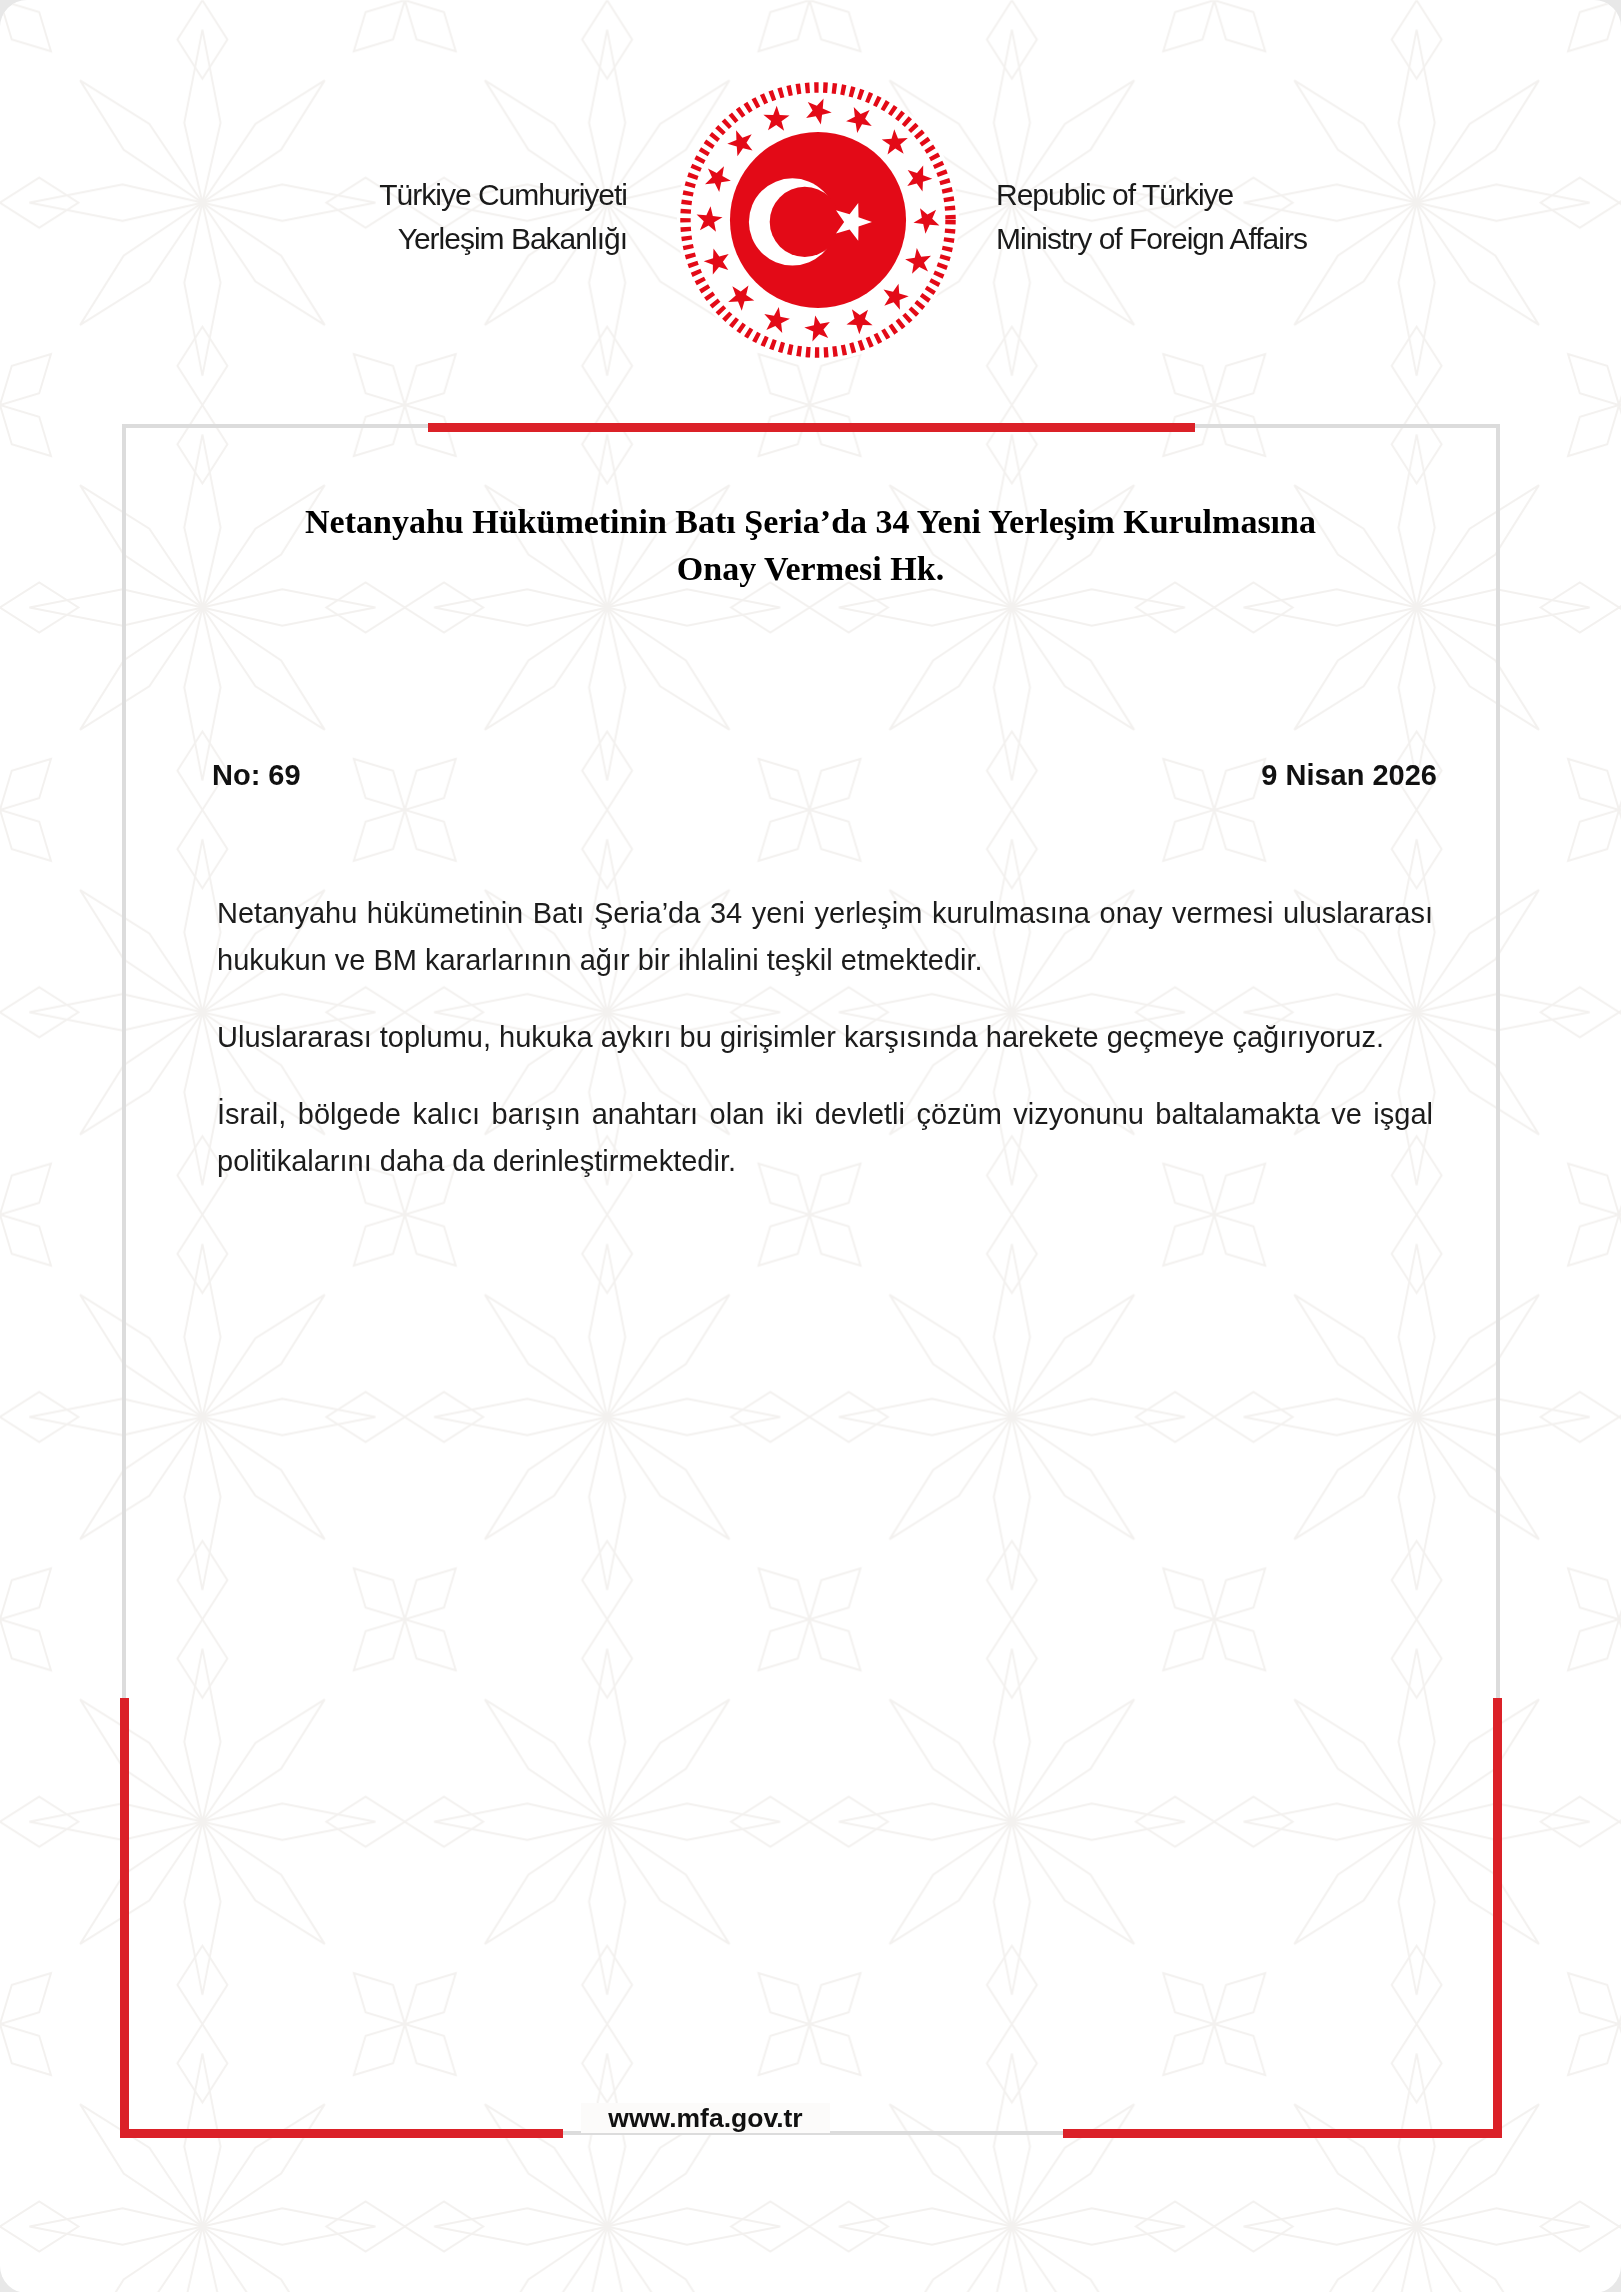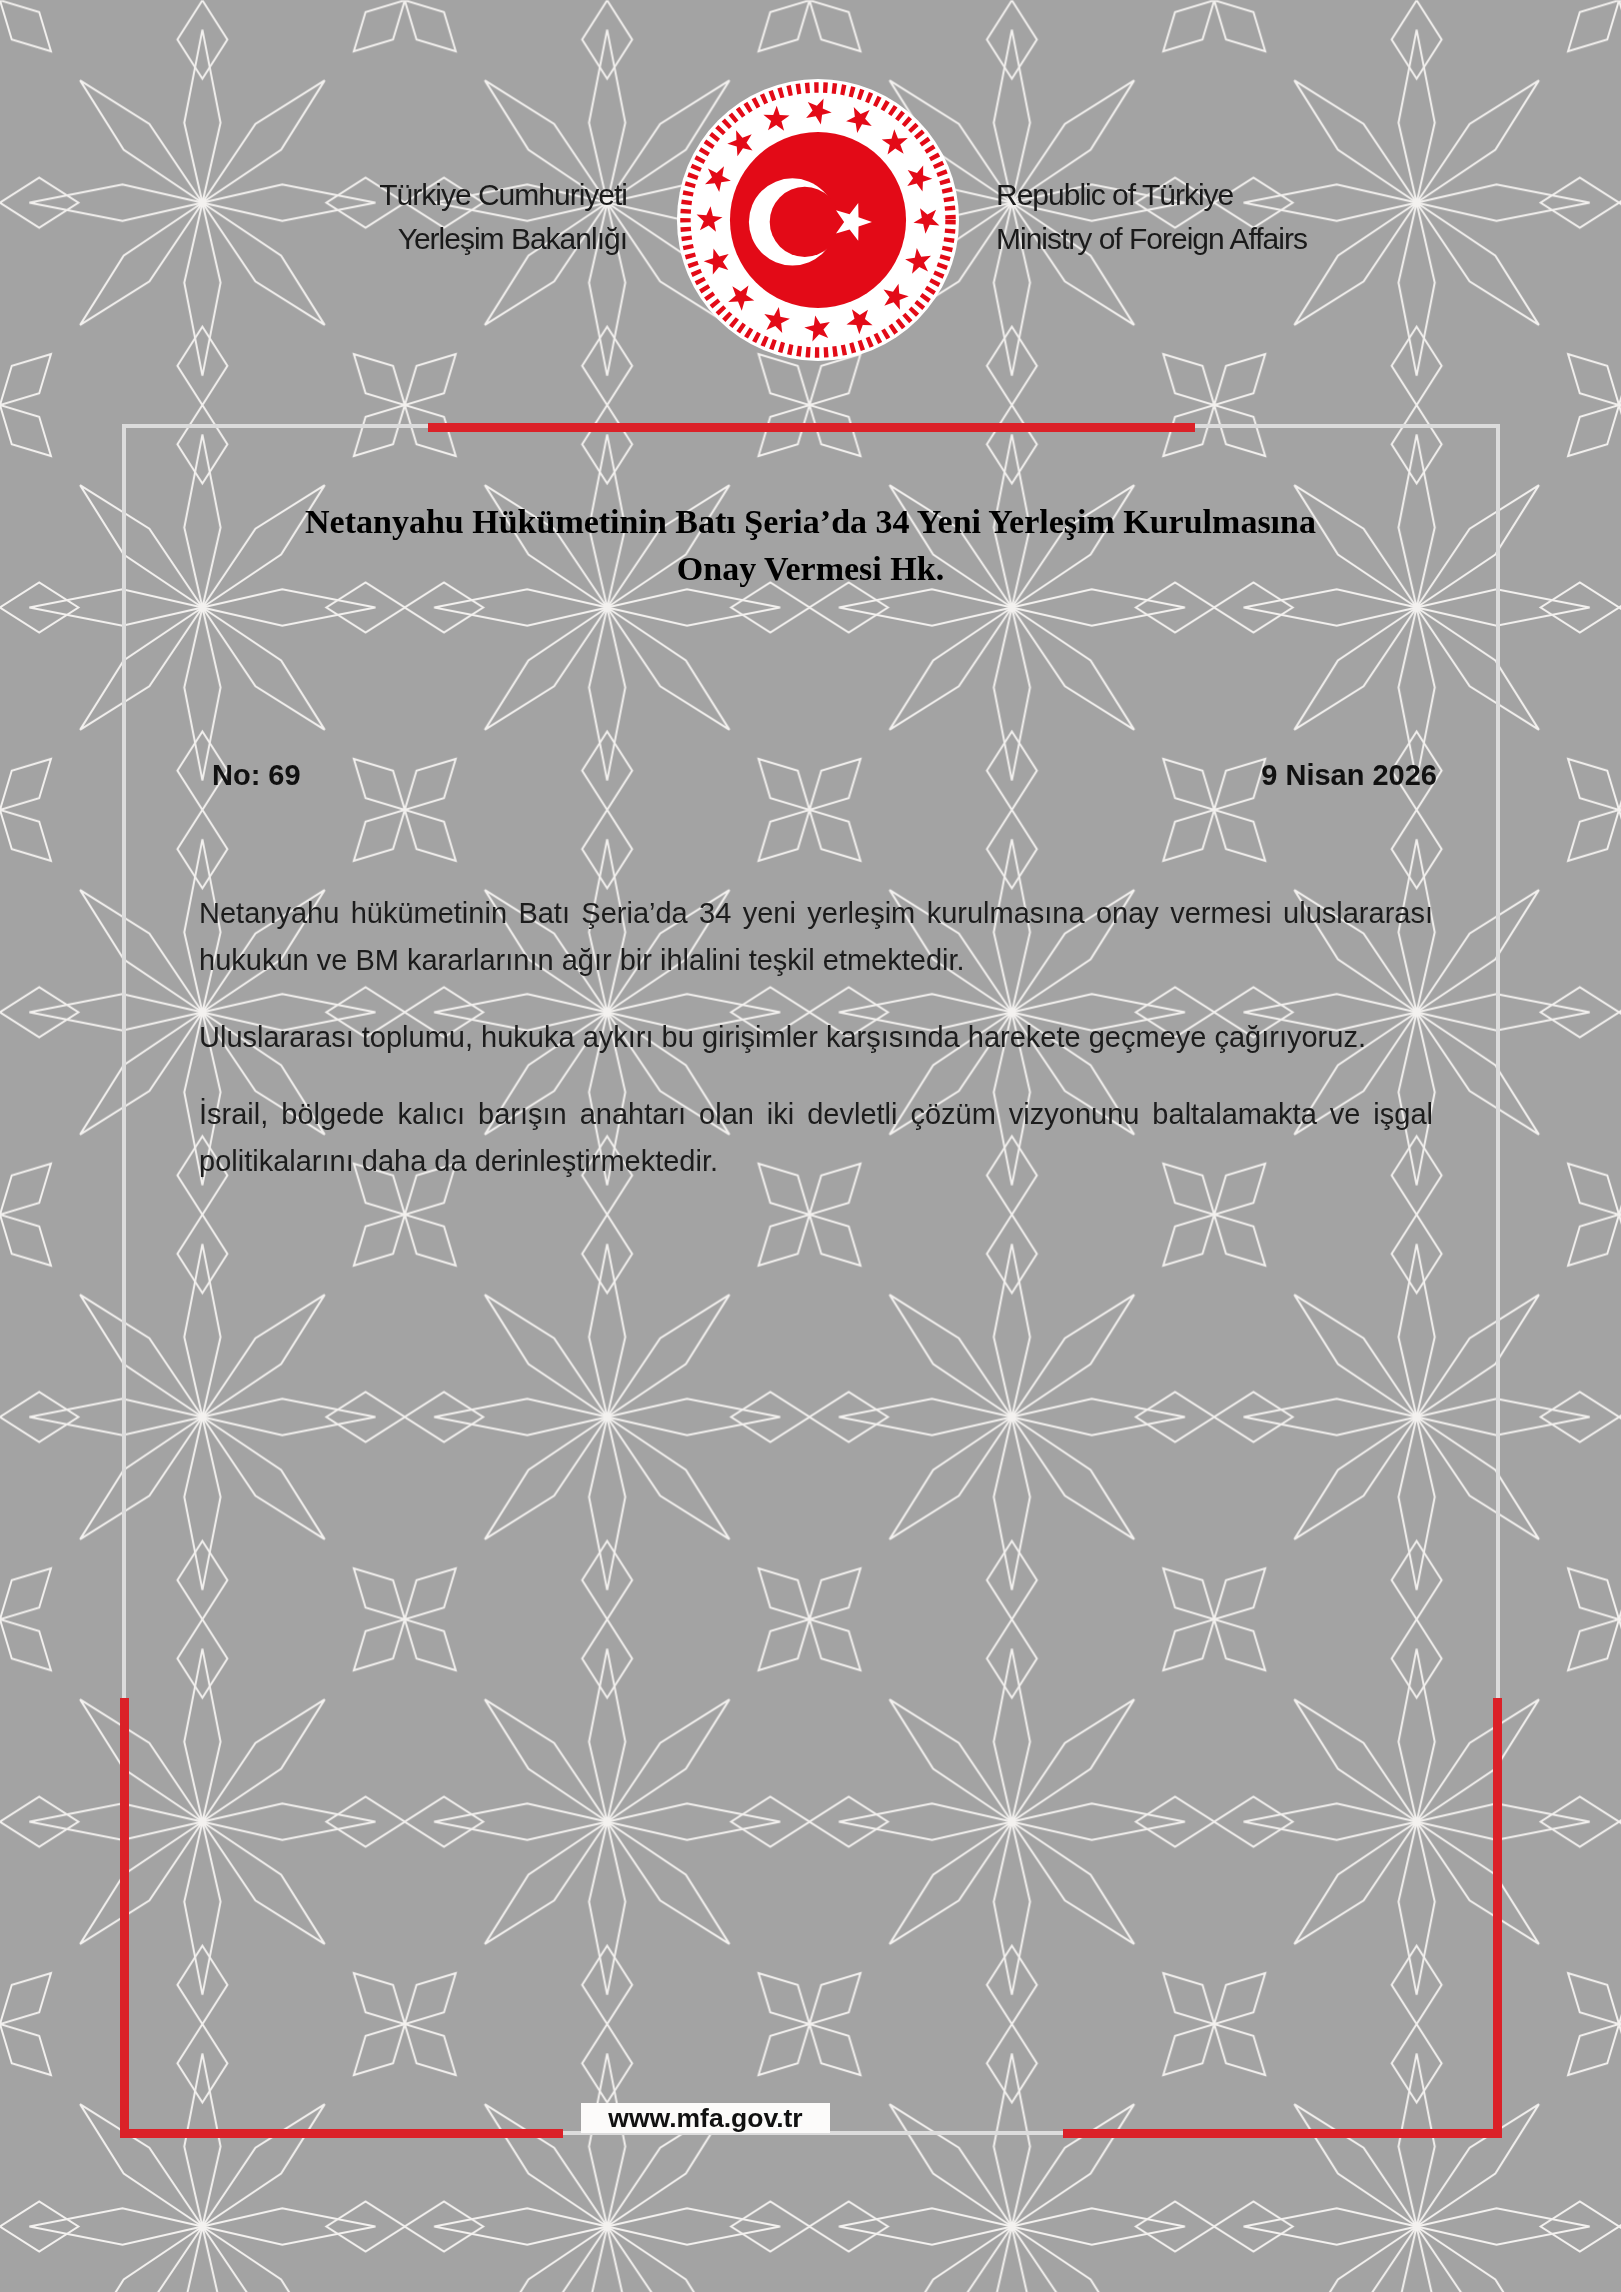--- a/index.html
+++ b/index.html
@@ -1,22 +1,23 @@
 <!DOCTYPE html>
 <html><head>
 <meta charset="utf-8">
 <style>
   html,body{margin:0;padding:0;background:#e8e8e8;}
   .page{
     position:relative;
     width:1621px;height:2293px;
-    background:#a3a3a3;
+    background:#ffffff;
     overflow:hidden;
     font-family:"Liberation Sans", sans-serif;
     color:#1c1c1c;
+    border-radius:27px;
   }
   .bg-pattern{position:absolute;left:0;top:0;width:1621px;height:2293px;z-index:0;}
 
   
   .org{
     position:absolute;top:173px;z-index:3;
     font-size:30px;line-height:44px;letter-spacing:-1px;
     color:#1a1a1a;font-weight:500;
   }
   .org-tr{right:994px;text-align:right;}
@@ -45,21 +46,21 @@
   .meta-row{
     position:absolute;left:212px;top:741px;width:1225px;z-index:3;
     display:flex;justify-content:space-between;
     font-weight:bold;font-size:29px;line-height:39px;color:#111;margin-top:15px;
   }
   .body-text{
     position:absolute;left:199px;top:890px;width:1234px;z-index:3;
     font-size:29px;line-height:47px;color:#1c1c1c;
   }
   .body-text p{
-    margin:0 0 30px 0;
+    margin:0 0 30px 18px;
     text-align:justify;
   }
   .footer-site{
     position:absolute;left:0;top:2103px;width:1411px;z-index:4;
     text-align:center;font-size:26.5px;font-weight:bold;color:#111;
   }
   .footer-site span{background:#fcfbfa;padding:0 27.4px;}
 </style>
 </head>
 <body>

